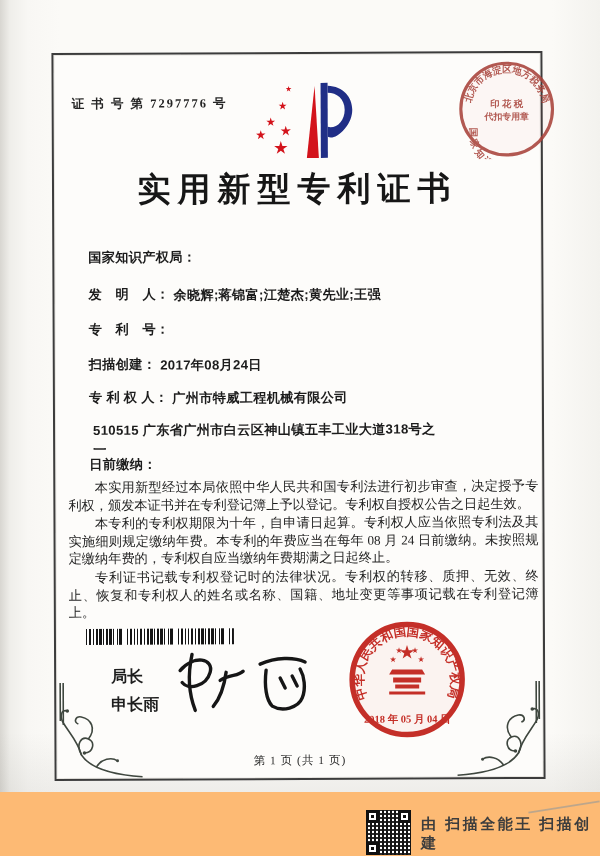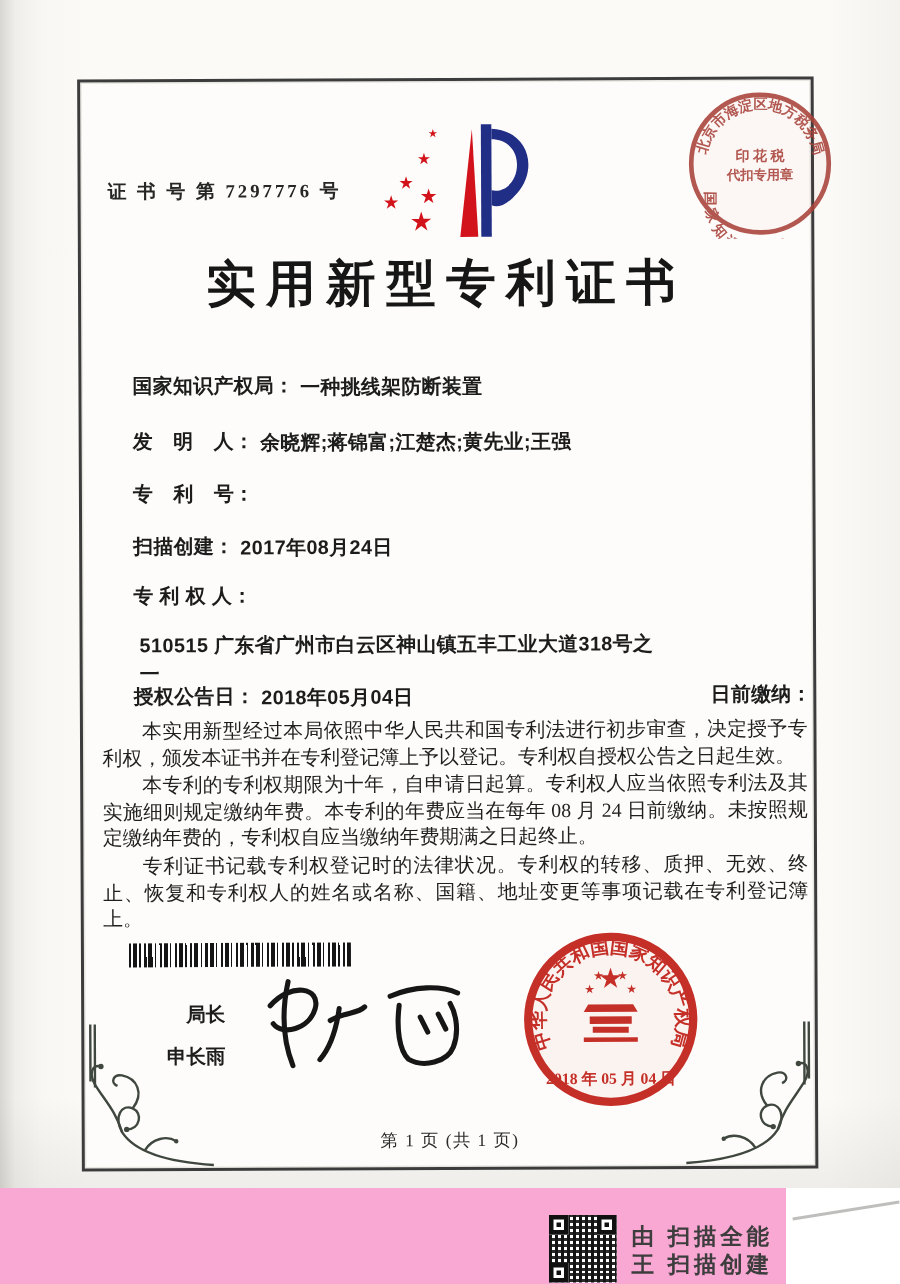--- a/index.html
+++ b/index.html
@@ -8,49 +8,49 @@
   
   .photo{position:absolute;left:0;top:0;width:600px;height:792px;
          background:linear-gradient(90deg,#d8d6d1 0px,#efeeea 10px,#f8f7f4 28px,#fbfaf7 60px,#fbfaf7 92%,#f3f2ee 100%);}
   .photo-shade{position:absolute;right:0;bottom:0;width:100%;height:60px;
          background:linear-gradient(180deg,rgba(0,0,0,0) 0%,rgba(90,88,82,0.08) 100%);}
   
   .frame{position:absolute;left:53px;top:52px;width:487px;height:724px;
          border:2px solid #3c3c3c;background:#fdfcfa;box-shadow:inset 0 0 0 1px #e8e6e1;
          transform:rotate(-0.25deg);}
   .cert-no{position:absolute;left:18px;top:41px;font-size:12.5px;font-weight:bold;
-         letter-spacing:2px;color:#262626;margin-top:24px;}
+         letter-spacing:2px;color:#262626;}
   .logo{position:absolute;left:198px;top:24px;}
   .tax-seal{position:absolute;left:403px;top:6px;opacity:0.88;}
   .title{position:absolute;left:0;top:113px;width:100%;text-align:center;
          font-size:33px;font-weight:bold;letter-spacing:7px;color:#161616;}
   .fields{position:absolute;left:34px;top:0;width:440px;}
   .frow{position:absolute;display:flex;font-size:13.2px;font-weight:bold;color:#1c1c1c;
         font-family:"Liberation Sans", sans-serif;letter-spacing:0.3px;}
   .frow .lbl{white-space:pre;flex:0 0 auto;}
   .frow .val{margin-left:4px;max-width:360px;line-height:1.45;}
   .frow-split{display:flex;justify-content:space-between;width:452px;}
   .pair{display:flex;}
   .body-text{position:absolute;left:13px;top:424px;width:470px;font-size:13.2px;
         line-height:17.6px;color:#1f1f1f;text-align:justify;}
   .body-text p{margin:0 0 1px 0;text-indent:2em;}
   .barcode{position:absolute;left:30px;top:574px;width:148px;height:16px;background:
      repeating-linear-gradient(90deg,#151515 0 1.5px,#fff 1.5px 2.8px,#151515 2.8px 5.5px,
      #fff 5.5px 7px,#151515 7px 7.8px,#fff 7.8px 10.2px);}
-  .sig-block{position:absolute;left:55px;top:608px;font-size:13px;font-weight:bold;
-        color:#1d1d1d;line-height:28px;font-family:"Liberation Sans", sans-serif;text-align:right;}
+  .sig-block{position:absolute;left:55px;top:608px;font-size:16px;font-weight:bold;
+        color:#1d1d1d;line-height:28px;font-family:"Liberation Sans", sans-serif;}
   .signature{position:absolute;left:112px;top:588px;}
   .office-seal{position:absolute;left:290px;top:567px;opacity:0.95;}
   .ornament{position:absolute;bottom:-4px;}
   .ornament.left{left:-6px;}
   .ornament.right{right:-6px;transform:scaleX(-1);}
   .page-no{position:absolute;left:0;top:699px;width:100%;text-align:center;
         font-size:11.5px;color:#2a2a2a;letter-spacing:1px;}
   
-  .scan-bar{position:absolute;left:0;top:792px;width:524px;height:64px;background:#f9a8d4;text-decoration:underline;}
+  .scan-bar{position:absolute;left:0;top:792px;width:600px;height:64px;background:#fdba74;text-decoration:underline;}
   .paper-edge{position:absolute;left:528px;top:14px;width:72px;height:2px;background:#9b9b98;
         transform:rotate(-9deg);opacity:0.65;}
   .qr{position:absolute;left:366px;top:18px;width:45px;height:45px;background-color:#fff;
       background-image:repeating-linear-gradient(0deg,rgba(20,20,20,0.9) 0 2px,rgba(0,0,0,0) 2px 4px),
                        repeating-linear-gradient(90deg,#141414 0 2px,#ffffff 2px 4px);}
   .qf{position:absolute;width:13px;height:13px;background:#fff;border:3px solid #101010;box-sizing:border-box;}
   .qf-tl{left:0;top:0;} .qf-tr{right:0;top:0;} .qf-bl{left:0;bottom:0;}
   .qfi{position:absolute;left:2px;top:2px;width:3px;height:3px;background:#101010;}
   .scan-text{position:absolute;left:421px;top:23px;font-size:15px;font-weight:bold;
       color:#3d3d3d;letter-spacing:2.5px;font-family:"Liberation Sans", sans-serif;}
@@ -94,44 +94,40 @@
         </text>
         <text x="48" y="46" text-anchor="middle" font-size="9" font-weight="bold" fill="#a8423a">印 花 税</text>
         <text x="48" y="58" text-anchor="middle" font-size="8.5" font-weight="bold" fill="#a8423a">代扣专用章</text>
       </svg>
 
       <div class="title">实用新型专利证书</div>
 
       <div class="fields">
         <div class="frow" style="top:194px">
           <span class="lbl">国家知识产权局：</span>
-          <span class="val">一种挑线架防断装置</span>
         </div>
         <div class="frow" style="top:231px">
           <span class="lbl">发　明　人：</span>
           <span class="val">余晓辉;蒋锦富;江楚杰;黄先业;王强</span>
         </div>
         <div class="frow" style="top:266px">
           <span class="lbl">专　利　号：</span>
         </div>
         <div class="frow" style="top:301px">
           <span class="lbl">扫描创建：</span>
           <span class="val">2017年08月24日</span>
         </div>
         <div class="frow" style="top:334px">
           <span class="lbl">专 利 权 人：</span>
+          <span class="val">广州市特威工程机械有限公司</span>
         </div>
         <div class="frow" style="top:366px">
           <span class="val" style="max-width:346px">510515 广东省广州市白云区神山镇五丰工业大道318号之一</span>
         </div>
         <div class="frow frow-split" style="top:401px">
-          <span class="pair">
-            <span class="lbl">授权公告日：</span>
-            <span class="val">2018年05月04日</span>
-          </span>
           <span class="pair">
             <span class="lbl">日前缴纳：</span>
           </span>
         </div>
       </div>
 
       <div class="body-text">
         <p>本实用新型经过本局依照中华人民共和国专利法进行初步审查，决定授予专利权，颁发本证书并在专利登记簿上予以登记。专利权自授权公告之日起生效。</p>
         <p>本专利的专利权期限为十年，自申请日起算。专利权人应当依照专利法及其实施细则规定缴纳年费。本专利的年费应当在每年 08 月 24 日前缴纳。未按照规定缴纳年费的，专利权自应当缴纳年费期满之日起终止。</p>
         <p>专利证书记载专利权登记时的法律状况。专利权的转移、质押、无效、终止、恢复和专利权人的姓名或名称、国籍、地址变更等事项记载在专利登记簿上。</p>

